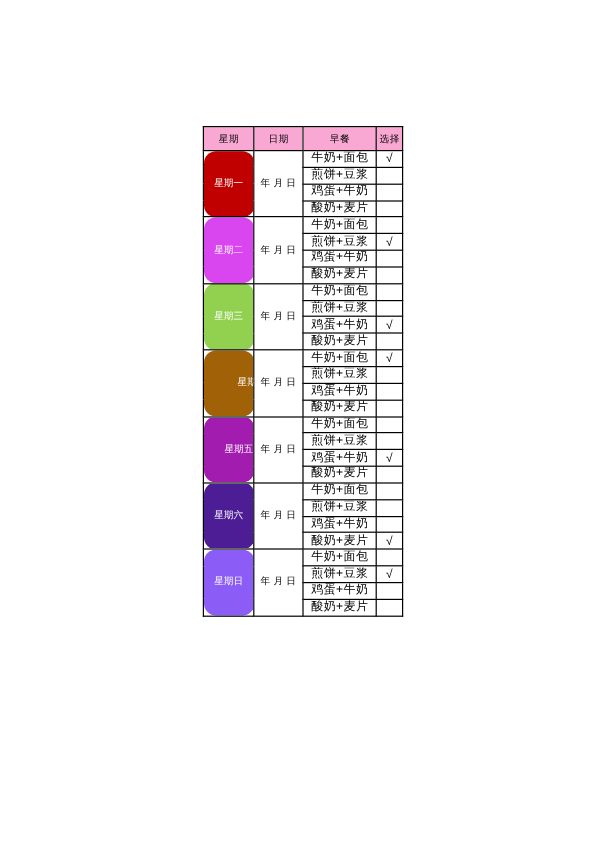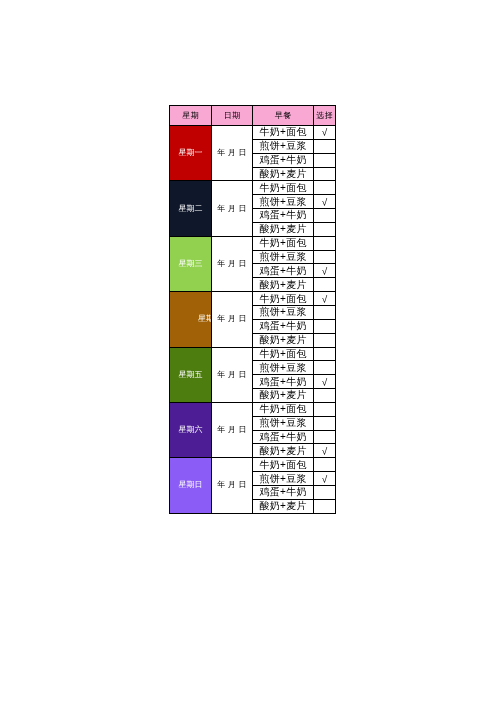--- a/index.html
+++ b/index.html
@@ -44,21 +44,21 @@
     height: 20px;
     font-size: 8px;
     letter-spacing: 0.5px;
     padding-left: 0.5px;
   }
   .col-day  { width: 42px; }
   .col-date { width: 41px; }
   .col-meal { width: 61px; }
   .col-pick { width: 22px; }
 
-  #sheet-table td.day-cell  { color: #ffffff; font-size: 8px; }
+  #sheet-table td.day-cell  { color: #ffffff; font-size: 8px; border-radius: 10px; }
   #sheet-table td.date-cell { font-size: 8px; letter-spacing: 0.25px; }
   #sheet-table td.meal-cell { font-size: 10px; letter-spacing: 0.35px; padding-left: 0.35px; }
   #sheet-table td.pick-cell { font-size: 10px; line-height: 1; }
   #sheet-table td.pick-cell > span.mark {
     display: inline-block;
     position: relative;
     top: 1px;
     letter-spacing: 0;
   }
 </style>
@@ -94,21 +94,21 @@
       </tr>
       <tr>
         <td class="meal-cell">鸡蛋+牛奶</td>
         <td class="pick-cell"></td>
       </tr>
       <tr>
         <td class="meal-cell">酸奶+麦片</td>
         <td class="pick-cell"></td>
       </tr>
       <tr>
-        <td class="day-cell" rowspan="4" style="background-color: #0f172a;">星期二</td>
+        <td class="day-cell" rowspan="4" style="background-color: #d946ef;">星期二</td>
         <td class="date-cell" rowspan="4">年 月 日</td>
         <td class="meal-cell">牛奶+面包</td>
         <td class="pick-cell"></td>
       </tr>
       <tr>
         <td class="meal-cell">煎饼+豆浆</td>
         <td class="pick-cell"><span class="mark">√</span></td>
       </tr>
       <tr>
         <td class="meal-cell">鸡蛋+牛奶</td>
@@ -148,21 +148,21 @@
       </tr>
       <tr>
         <td class="meal-cell">鸡蛋+牛奶</td>
         <td class="pick-cell"></td>
       </tr>
       <tr>
         <td class="meal-cell">酸奶+麦片</td>
         <td class="pick-cell"></td>
       </tr>
       <tr>
-        <td class="day-cell" rowspan="4" style="background-color: #4d7c0f;">星期五</td>
+        <td class="day-cell" rowspan="4" style="background-color: #a21caf; text-align: right;">星期五</td>
         <td class="date-cell" rowspan="4">年 月 日</td>
         <td class="meal-cell">牛奶+面包</td>
         <td class="pick-cell"></td>
       </tr>
       <tr>
         <td class="meal-cell">煎饼+豆浆</td>
         <td class="pick-cell"></td>
       </tr>
       <tr>
         <td class="meal-cell">鸡蛋+牛奶</td>

